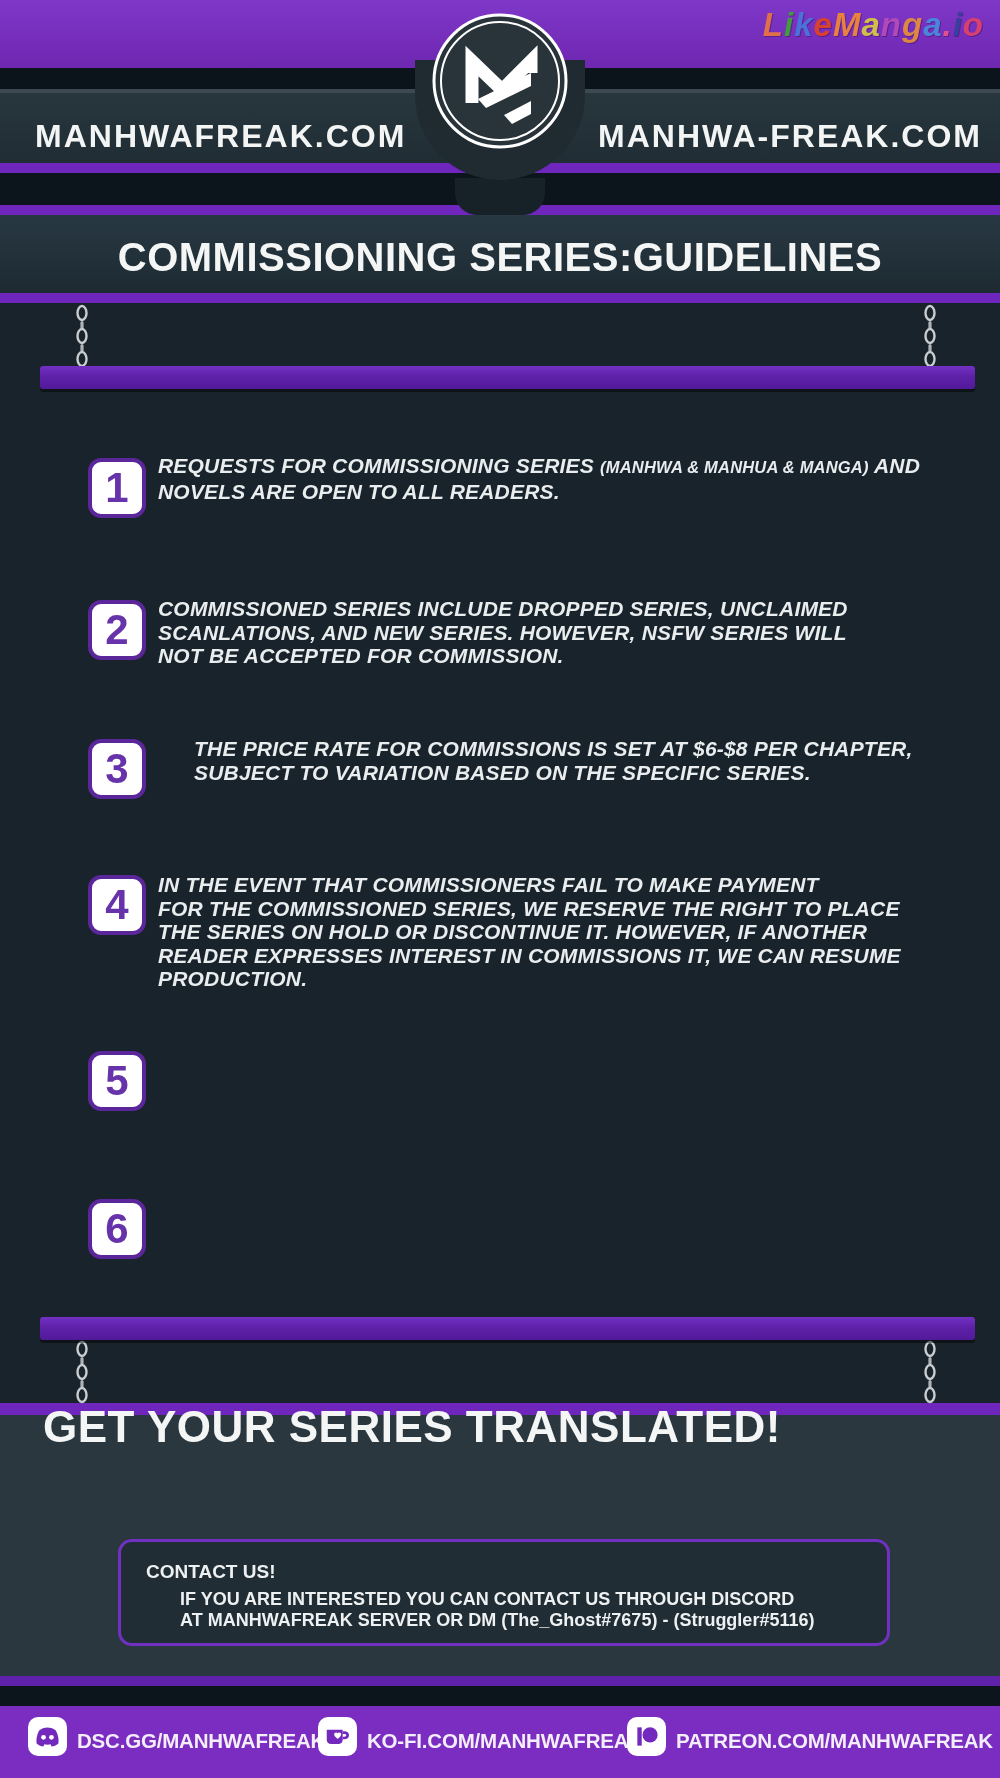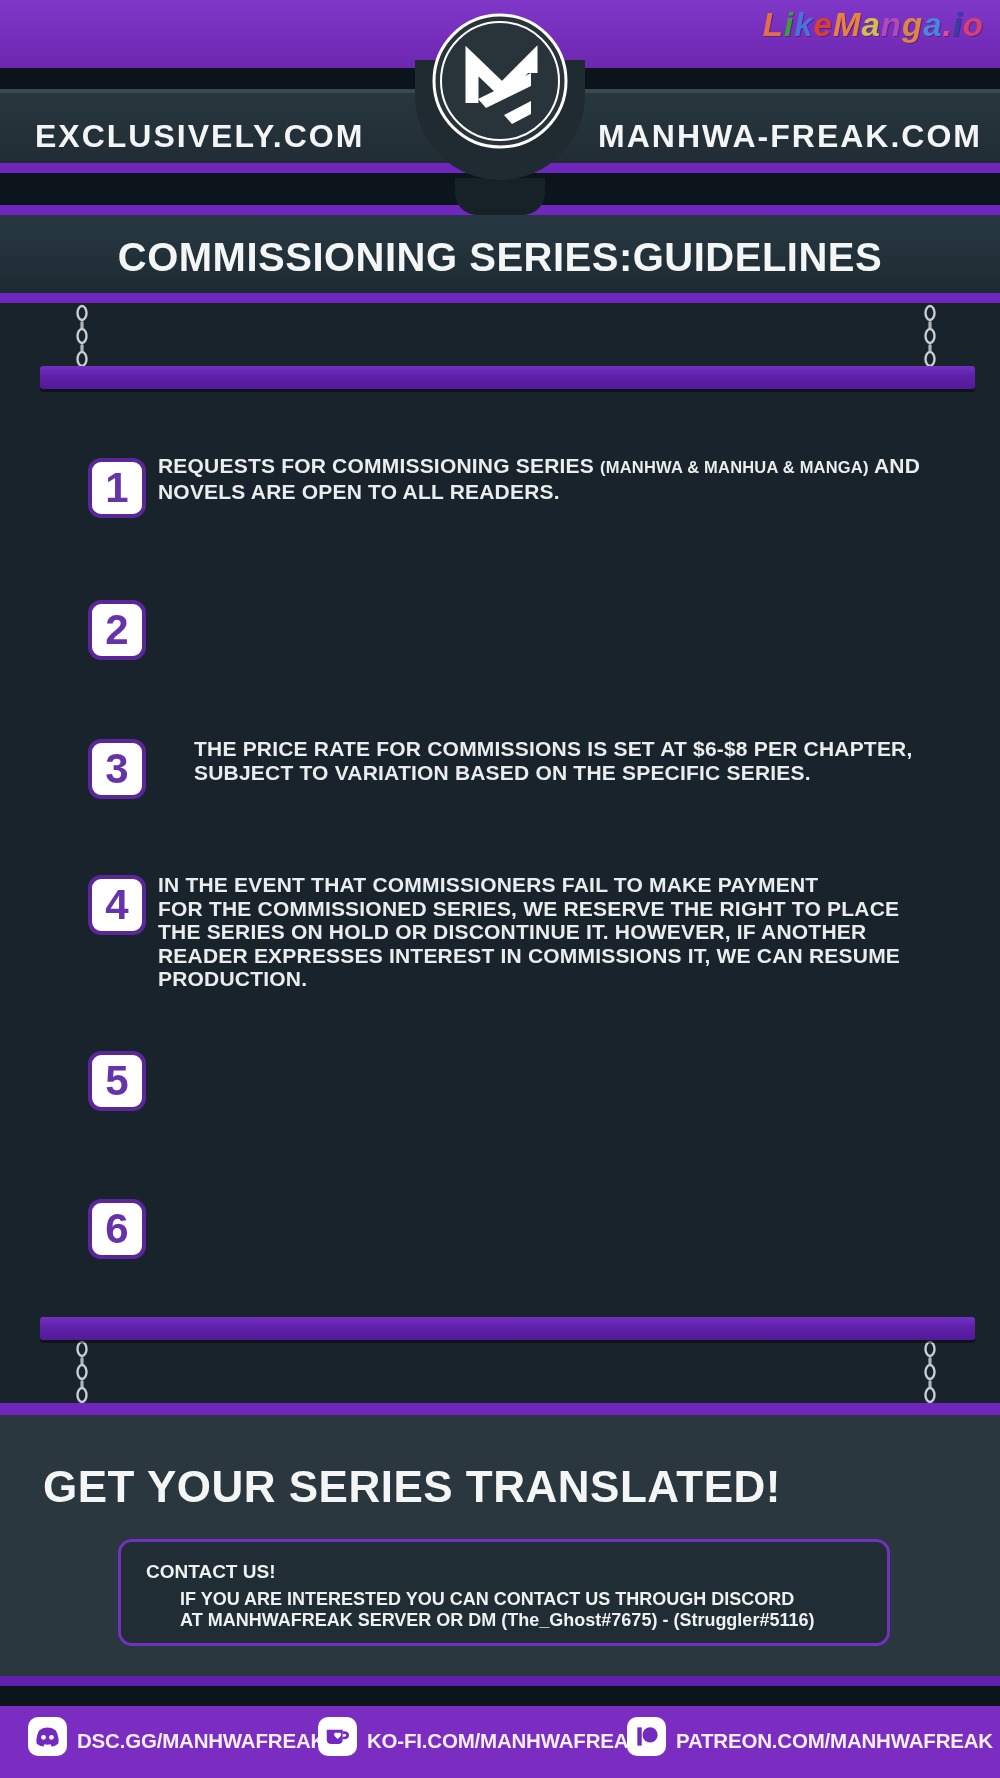--- a/index.html
+++ b/index.html
@@ -50,27 +50,27 @@
     background:linear-gradient(180deg,#7330c4 0%,#5e21a8 45%,#52199a 100%);
     box-shadow:0 3px 0 rgba(0,0,0,.45); z-index:3; }
   .bar-top { top:366px; }
   .bar-bottom { top:1317px; }
 
   
   .badge { left:88px; width:58px; height:60px; background:#ffffff; border:4px solid #5b2699;
     border-radius:13px; display:flex; align-items:center; justify-content:center; }
   .badge-num { font-size:42px; font-weight:bold; color:#6633aa; line-height:1; }
   .gl-text { left:158px; width:800px; font-size:21px; font-weight:bold; line-height:23.5px;
-    color:#e9edee; white-space:pre-line; letter-spacing:.2px; }
+    color:#e9edee; white-space:pre-line; letter-spacing:.2px;font-style:italic; }
   .gl-small { font-size:16.5px; }
 
   
   .stripe4 { top:1403px; height:12px; }
   .band-bottom { left:0; top:1415px; width:1000px; height:261px; background:#2a373e; }
-  .cta-heading { left:0; top:1462px; width:824px; text-align:center; font-size:44px;
+  .cta-heading { left:0; top:1402px; width:824px; text-align:center; font-size:44px;
     font-weight:bold; letter-spacing:.5px; color:#f4f6f6; white-space:nowrap; }
   .contact-box { left:118px; top:1539px; width:772px; height:107px; background:#212d34;
     border:3px solid #7031c0; border-radius:14px; }
   .contact-title { left:146px; top:1561px; font-size:19px; font-weight:bold; color:#eef1f2; }
   .contact-lines { left:180px; top:1589px; font-size:18px; font-weight:bold; color:#eef1f2;
     line-height:21px; white-space:pre-line; }
 
   .stripe5 { top:1676px; height:10px; background:#5f21aa; }
   .band-dark3 { left:0; top:1686px; width:1000px; height:20px; background:#0c151b; }
   .footer { left:0; top:1706px; width:1000px; height:72px; background:#7a2dc0; }
@@ -90,21 +90,21 @@
   <div class="abs hairline"></div>
   <div class="abs band-header"></div>
   <div class="abs stripe stripe1"></div>
   <div class="abs band-dark2"></div>
   <div class="abs stripe stripe2"></div>
   <div class="abs band-title"></div>
   <div class="abs stripe stripe3"></div>
 
   <div class="abs watermark" id="watermark"><span style="color: rgb(224, 112, 74);">L</span><span style="color: rgb(63, 158, 60);">i</span><span style="color: rgb(74, 114, 216);">k</span><span style="color: rgb(216, 64, 47);">e</span><span style="color: rgb(232, 130, 60);">M</span><span style="color: rgb(207, 192, 74);">a</span><span style="color: rgb(176, 74, 184);">n</span><span style="color: rgb(220, 136, 68);">g</span><span style="color: rgb(74, 134, 220);">a</span><span style="color: rgb(224, 80, 144);">.</span><span style="color: rgb(58, 63, 158);">i</span><span style="color: rgb(216, 64, 112);">o</span></div>
 
-  <div class="abs domain-text domain-left">EXCLUSIVELY.COM</div>
+  <div class="abs domain-text domain-left">MANHWAFREAK.COM</div>
   <div class="abs domain-text domain-right">MANHWA-FREAK.COM</div>
 
   <div class="abs logo-cup"></div>
   <div class="abs logo-notch"></div>
   <div class="abs logo-circle">
     <svg width="140" height="140" viewBox="0 0 140 140">
       <circle cx="70" cy="70" r="66" fill="#28333a" stroke="#ffffff" stroke-width="3"></circle>
       <circle cx="70" cy="70" r="59" fill="none" stroke="#ffffff" stroke-width="2"></circle>
       <path d="M42 92 L42 50 L72 79 L101 50 L101 62" fill="none" stroke="#ffffff" stroke-width="13" stroke-linejoin="miter" stroke-linecap="butt"></path>
       <polygon points="48,88 101,62 101,75 56,97" fill="#ffffff"></polygon>
@@ -132,20 +132,23 @@
 
   <div class="abs badge" style="top:458px;">
     <span class="badge-num">1</span>
   </div>
   <div class="abs gl-text" style="top:454px;"><span>REQUESTS FOR COMMISSIONING SERIES</span> <span class="gl-small">(MANHWA &amp; MANHUA &amp; MANGA)</span> <span>AND
 NOVELS ARE OPEN TO ALL READERS.</span></div>
 
   <div class="abs badge" style="top:600px;">
     <span class="badge-num">2</span>
   </div>
+  <div class="abs gl-text" style="top:597px;">COMMISSIONED SERIES INCLUDE DROPPED SERIES, UNCLAIMED
+SCANLATIONS, AND NEW SERIES. HOWEVER, NSFW SERIES WILL
+NOT BE ACCEPTED FOR COMMISSION.</div>
 
   <div class="abs badge" style="top:739px;">
     <span class="badge-num">3</span>
   </div>
   <div class="abs gl-text" style="top:737px;margin-left:36px;">THE PRICE RATE FOR COMMISSIONS IS SET AT $6-$8 PER CHAPTER,
 SUBJECT TO VARIATION BASED ON THE SPECIFIC SERIES.</div>
 
   <div class="abs badge" style="top:875px;">
     <span class="badge-num">4</span>
   </div>

